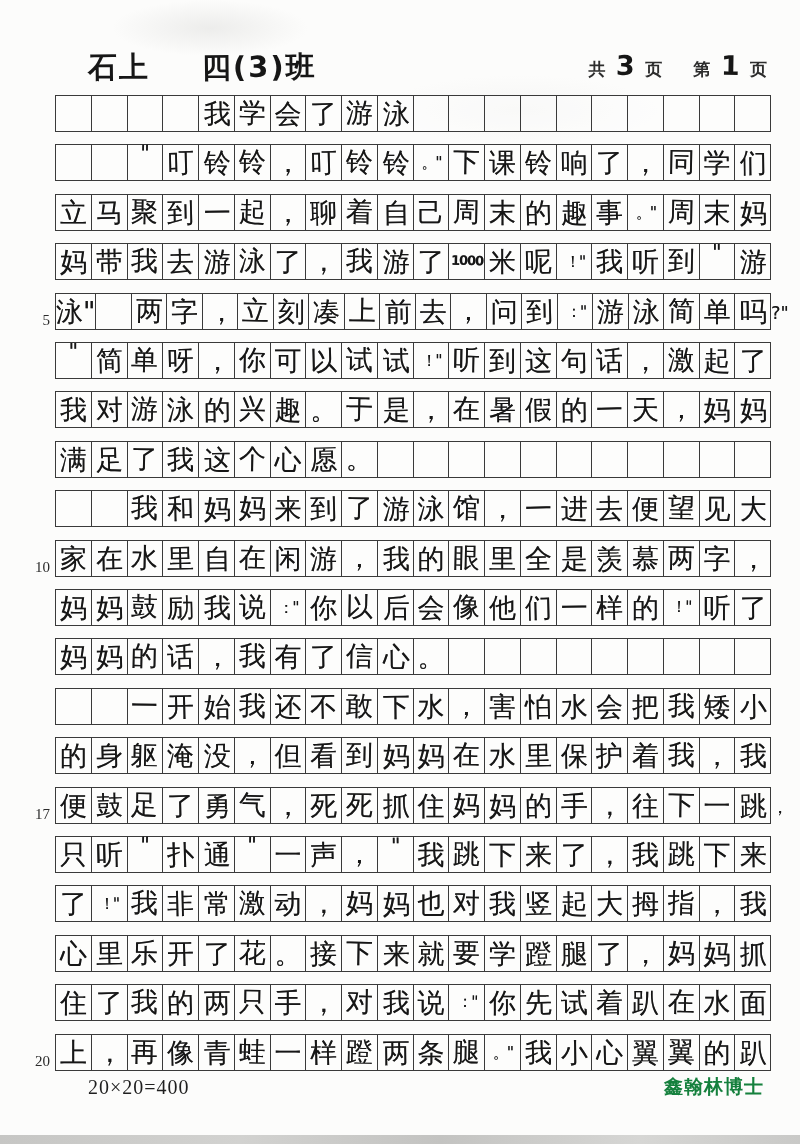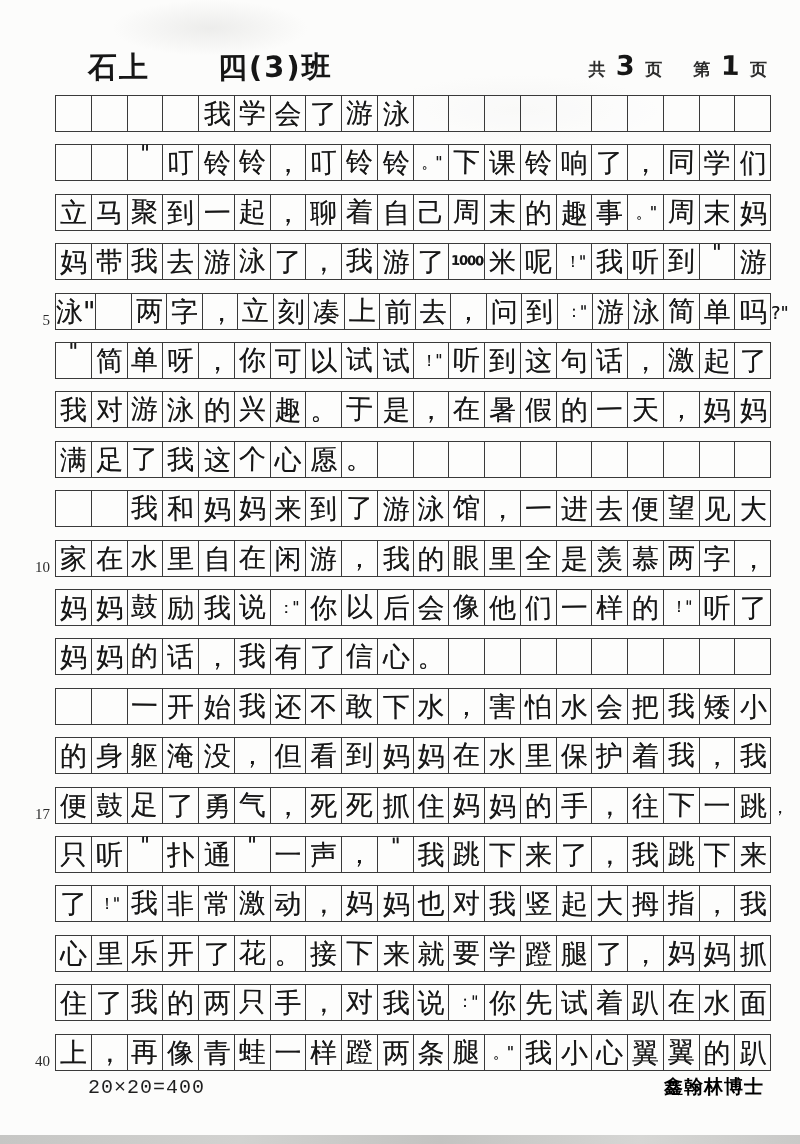--- a/index.html
+++ b/index.html
@@ -12,21 +12,21 @@
   
   .page::before{
     content:"";position:absolute;inset:0;pointer-events:none;
     background:
       radial-gradient(140px 40px at 210px 28px, rgba(190,190,188,.25), transparent 70%),
       radial-gradient(200px 50px at 520px 110px, rgba(200,200,198,.12), transparent 70%);
   }
   
   .header-left{
     position:absolute;left:88px;top:48px;height:40px;
-    display:flex;gap:68px;
+    display:flex;gap:52px;
     color:#161616;font-size:29px;font-weight:600;
     letter-spacing:2px;
   }
   .header-left .hw{transform:rotate(-0.6deg);}
   .header-right{
     position:absolute;right:32px;top:56px;
     display:flex;align-items:baseline;
     color:#2d2d2d;
   }
   .header-right .printed{
@@ -76,26 +76,26 @@
   }
   
   .line-num{
     position:absolute;left:28px;width:22px;text-align:right;
     font-family:"Liberation Serif","DejaVu Serif",serif;
     font-size:15px;color:#2b2b2b;
   }
   
   .footer-spec{
     position:absolute;left:88px;top:1076px;
-    font-family:Liberation Mono, monospace;
+    font-family:Liberation Serif, serif;
     font-size:20px;color:#1f1f1f;letter-spacing:1px;
   }
   .footer-brand{
     position:absolute;right:36px;top:1074px;
-    font-size:19px;font-weight:800;color:#000000;letter-spacing:1px;
+    font-size:19px;font-weight:800;color:#15803d;letter-spacing:1px;
   }
   .scan-band{
     position:absolute;left:0;right:0;bottom:0;height:9px;
     background:linear-gradient(90deg,#c6c6c4 0%,#d2d2d0 30%,#c3c3c1 55%,#d6d6d4 80%,#c9c9c7 100%);
   }
 </style>
 </head>
 <body>
 
 <div class="page">
@@ -1357,20 +1357,20 @@
         <div class="cell">
           <span>趴</span>
         </div>
       </div>
     </div>
 
   <div>
       <div class="line-num" style="top: 312px;">5</div>
       <div class="line-num" style="top: 559px; text-align: right;">10</div>
       <div class="line-num" style="top: 806px;">17</div>
-      <div class="line-num" style="top: 1053px;">40</div>
+      <div class="line-num" style="top: 1053px;">20</div>
     </div>
 
   <div class="footer-spec">20×20=400</div>
   <div class="footer-brand">鑫翰林博士</div>
 
   <div class="scan-band"></div>
 </div>
 
 </body></html>

